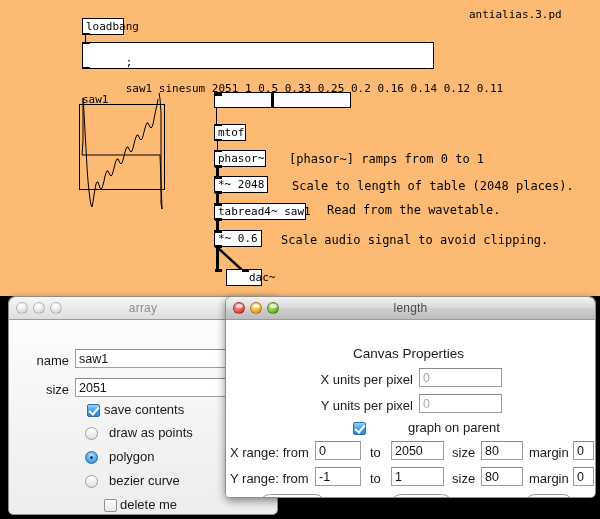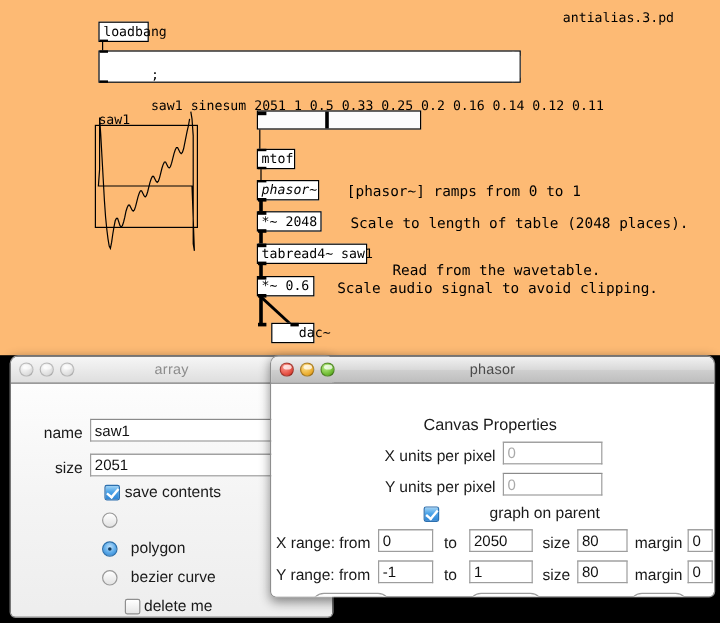--- a/index.html
+++ b/index.html
@@ -214,37 +214,37 @@
       <span class="nub"></span>
       <span class="knob" style="left:56px;"></span>
     </div>
     <div class="pd-cord thin" style="left:216px; top:108px; width:1px; height:17px;"></div>
 
     <div class="pd-obj" style="left:214px; top:124px; width:32px; height:17px;">mtof</div>
     <div class="pd-inlet" style="left:215px; top:124px; width:7px; height:2px;"></div>
     <div class="pd-outlet" style="left:215px; top:139px; width:7px; height:2px;"></div>
     <div class="pd-cord thin" style="left:217px; top:141px; width:1px; height:10px;"></div>
 
-    <div class="pd-obj" style="left:214px; top:150px; width:52px; height:17px;font-style:italic;">phasor~</div>
+    <div class="pd-obj" style="left:214px; top:150px; width:52px; height:17px;">phasor~</div>
     <div class="pd-inlet" style="left:215px; top:150px; width:7px; height:2px;"></div>
     <div class="pd-outlet" style="left:215px; top:165px; width:7px; height:3px;"></div>
     <div class="pd-cord sig" style="left:216px; top:167px; width:3px; height:10px;"></div>
     <div class="pd-comment" style="left:289px; top:153px;">[phasor~] ramps from 0 to 1</div>
 
     <div class="pd-obj" style="left:214px; top:176px; width:54px; height:17px;">*~ 2048</div>
     <div class="pd-inlet" style="left:215px; top:176px; width:7px; height:3px;"></div>
     <div class="pd-outlet" style="left:215px; top:191px; width:7px; height:3px;"></div>
     <div class="pd-cord sig" style="left:216px; top:193px; width:3px; height:11px;"></div>
     <div class="pd-comment" style="left:292px; top:180px;">Scale to length of table (2048 places).</div>
 
     <div class="pd-obj" style="left:214px; top:203px; width:92px; height:17px;">tabread4~ saw1</div>
     <div class="pd-inlet" style="left:215px; top:203px; width:7px; height:3px;"></div>
     <div class="pd-outlet" style="left:215px; top:218px; width:7px; height:3px;"></div>
     <div class="pd-cord sig" style="left:216px; top:220px; width:3px; height:11px;"></div>
-    <div class="pd-comment" style="left:327px; top:219px;text-align:center;">Read from the wavetable.</div>
+    <div class="pd-comment" style="left:327px; top:204px;text-align:center;">Read from the wavetable.</div>
 
     <div class="pd-obj" style="left:214px; top:230px; width:48px; height:17px;">*~ 0.6</div>
     <div class="pd-inlet" style="left:215px; top:230px; width:7px; height:3px;"></div>
     <div class="pd-outlet" style="left:215px; top:245px; width:7px; height:3px;"></div>
     <div class="pd-comment" style="left:281px; top:234px;">Scale audio signal to avoid clipping.</div>
 
     <div class="pd-cord sig" style="left:216px; top:247px; width:3px; height:23px;"></div>
     <svg style="position:absolute; left:214px; top:246px; width:40px; height:26px; overflow:visible;">
       <line x1="3" y1="1" x2="28" y2="24" stroke="#000" stroke-width="2.4"></line>
     </svg>
@@ -274,20 +274,21 @@
       <div class="lbl r" style="left:10px; top:33px; width:50px;">name</div>
       <div class="field" style="left:66px; top:29px; width:200px;">saw1</div>
 
       <div class="lbl r" style="left:10px; top:62px; width:50px;">size</div>
       <div class="field" style="left:66px; top:58px; width:200px;">2051</div>
 
       <span class="checkbox on" style="left:78px; top:84px;"></span>
       <div class="lbl" style="left:95px; top:82px;">save contents</div>
 
       <span class="radio" style="left:76px; top:107px;"></span>
+      <div class="lbl" style="left:100px; top:105px;">draw as points</div>
 
       <span class="radio on" style="left:76px; top:131px;"></span>
       <div class="lbl" style="left:100px; top:129px;">polygon</div>
 
       <span class="radio" style="left:76px; top:155px;"></span>
       <div class="lbl" style="left:100px; top:153px;">bezier curve</div>
 
       <span class="checkbox" style="left:95px; top:179px;"></span>
       <div class="lbl" style="left:111px; top:177px;">delete me</div>
 
@@ -300,21 +301,21 @@
         <span class="light close">
             <span class="gloss"></span>
           </span>
         <span class="light min">
             <span class="gloss"></span>
           </span>
         <span class="light max">
             <span class="gloss"></span>
           </span>
       </div>
-      <span class="win-title">phasor</span>
+      <span class="win-title">length</span>
     </div>
     <div class="win-body">
 
       <div class="lbl" style="left:127px; top:26px; font-size:13.5px;">Canvas Properties</div>
 
       <div class="lbl r" style="left:50px; top:52px; width:137px;">X units per pixel</div>
       <div class="field dim" style="left:193px; top:48px; width:83px;">0</div>
 
       <div class="lbl r" style="left:50px; top:78px; width:137px;">Y units per pixel</div>
       <div class="field dim" style="left:193px; top:74px; width:83px;">0</div>

